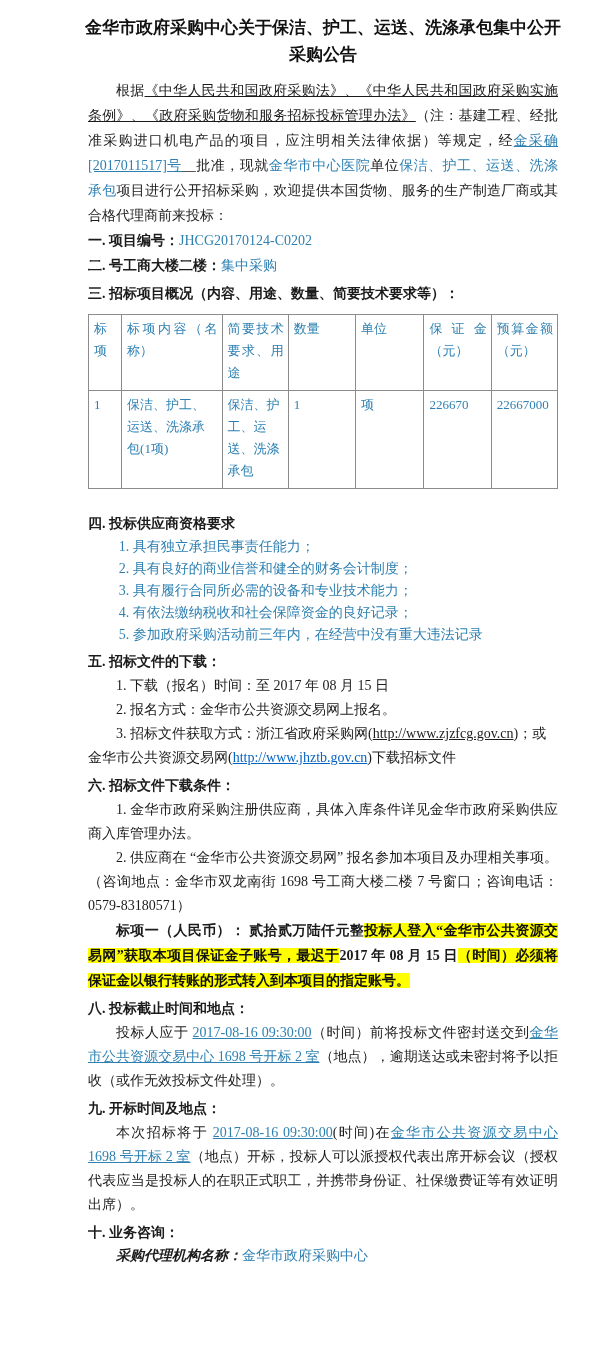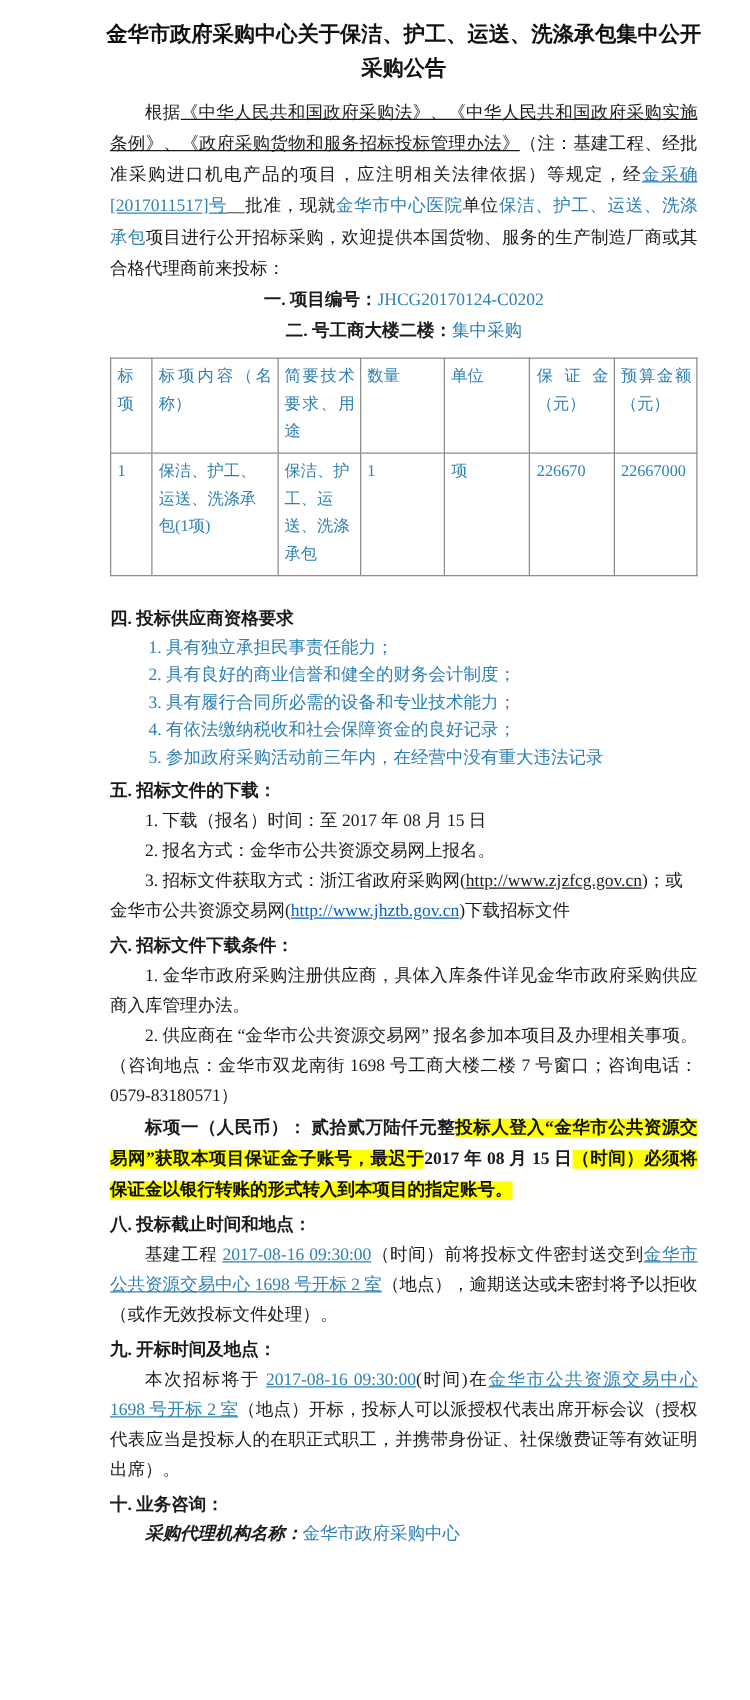--- a/index.html
+++ b/index.html
@@ -9,21 +9,21 @@
     color:#1b1b1b;
   }
   .page{box-sizing:border-box;width:600px;height:1164px;padding:12px 42px 0 88px;}
   .title{
     font-size:17px;font-weight:bold;line-height:27px;text-align:center;
     margin:2px -4px 10px -4px;color:#111;
   }
   .para{font-size:14px;line-height:25px;text-align:justify;margin:0;}
   .ind2{text-indent:2em;}
   .sec-h{font-size:14px;line-height:25px;font-weight:bold;margin:3px 0 0 0;}
-  .sec-line{font-size:14px;line-height:25px;margin:0;text-align:center;}
+  .sec-line{font-size:14px;line-height:25px;margin:0;}
   .sub{margin-left:2em;}
   .blue{color:#2e80b2;}
   .items4 .it{font-size:14px;line-height:22px;color:#2e80b2;margin-left:2.2em;}
   .sec5 .it{font-size:14px;line-height:24px;}
   .sec6 .it,.sec89 .it{font-size:14px;line-height:24px;text-align:justify;}
   .rows10 .row{font-size:14px;line-height:22px;margin-left:2em;}
   .rows10 .lab{font-weight:bold;font-style:italic;}
   table.proj{
     border-collapse:collapse;table-layout:fixed;width:100%;
     margin:8px 0 22px 0;color:#2e80b2;
@@ -49,20 +49,21 @@
 <div class="page">
 
   <div class="title">金华市政府采购中心关于保洁、护工、运送、洗涤承包集中公开采购公告</div>
 
   <p class="para ind2"><span class="s-k">根据</span><span class="s-ku">《中华人民共和国政府采购法》、《中华人民共和国政府采购实施条例》、《政府采购货物和服务招标投标管理办法》</span><span class="s-k">（注：基建工程、经批准采购进口机电产品的项目，应注明相关法律依据）等规定，经</span><span class="s-bu">金采确[2017011517]号</span><span class="s-k">__批准，现就</span><span class="s-b">金华市中心医院</span><span class="s-k">单位</span><span class="s-b">保洁、护工、运送、洗涤承包</span><span class="s-k">项目进行公开招标采购，欢迎提供本国货物、服务的生产制造厂商或其合格代理商前来投标：</span></p>
 
   <p class="sec-line"><span class="s-kb">一. 项目编号：</span><span class="blue">JHCG20170124-C0202</span></p>
 
   <p class="sec-line"><span class="s-kb">二. 号工商大楼二楼：</span><span class="blue">集中采购</span></p>
 
+  <p class="sec-h">三. 招标项目概况（内容、用途、数量、简要技术要求等）：</p>
 
   <table class="proj">
     <colgroup>
       <col style="width:30px">
         <col style="width:91px">
         <col style="width:60px">
       <col style="width:61px">
         <col style="width:62px">
         <col style="width:61px">
         <col style="width:60px">
@@ -110,21 +111,21 @@
   <p class="sec-h">六. 招标文件下载条件：</p>
   <div class="sec6">
     <div class="it ind2">1. 金华市政府采购注册供应商，具体入库条件详见金华市政府采购供应商入库管理办法。</div>
     <div class="it ind2">2. 供应商在 “金华市公共资源交易网” 报名参加本项目及办理相关事项。（咨询地点：金华市双龙南街 1698 号工商大楼二楼 7 号窗口；咨询电话：0579-83180571）</div>
   </div>
 
   <p class="para ind2"><span class="s-kb">标项一（人民币）： 贰拾贰万陆仟元整</span><span class="s-hl">投标人登入“金华市公共资源交易网”获取本项目保证金子账号，最迟于</span><span class="s-kb">2017 年 08 月 15 日</span><span class="s-hl">（时间）必须将保证金以银行转账的形式转入到本项目的指定账号。</span></p>
 
   <p class="sec-h">八. 投标截止时间和地点：</p>
   <div class="sec89">
-    <div class="it ind2"><span class="s-k">基建工程 </span><span class="s-bu">2017-08-16 09:30:00</span><span class="s-k">（时间）前将投标文件密封送交到</span><span class="s-bu">金华市公共资源交易中心 1698 号开标 2 室</span><span class="s-k">（地点），逾期送达或未密封将予以拒收（或作无效投标文件处理）。</span></div>
+    <div class="it ind2"><span class="s-k">投标人应于 </span><span class="s-bu">2017-08-16 09:30:00</span><span class="s-k">（时间）前将投标文件密封送交到</span><span class="s-bu">金华市公共资源交易中心 1698 号开标 2 室</span><span class="s-k">（地点），逾期送达或未密封将予以拒收（或作无效投标文件处理）。</span></div>
   </div>
 
   <p class="sec-h">九. 开标时间及地点：</p>
   <div class="sec89">
     <div class="it ind2"><span class="s-k">本次招标将于 </span><span class="s-bu">2017-08-16 09:30:00</span><span class="s-k">(时间)在</span><span class="s-bu">金华市公共资源交易中心 1698 号开标 2 室</span><span class="s-k">（地点）开标，投标人可以派授权代表出席开标会议（授权代表应当是投标人的在职正式职工，并携带身份证、社保缴费证等有效证明出席）。</span></div>
   </div>
 
   <p class="sec-h">十. 业务咨询：</p>
   <div class="rows10">
     <div class="row"><span class="lab">采购代理机构名称：</span><span class="blue">金华市政府采购中心</span></div>

